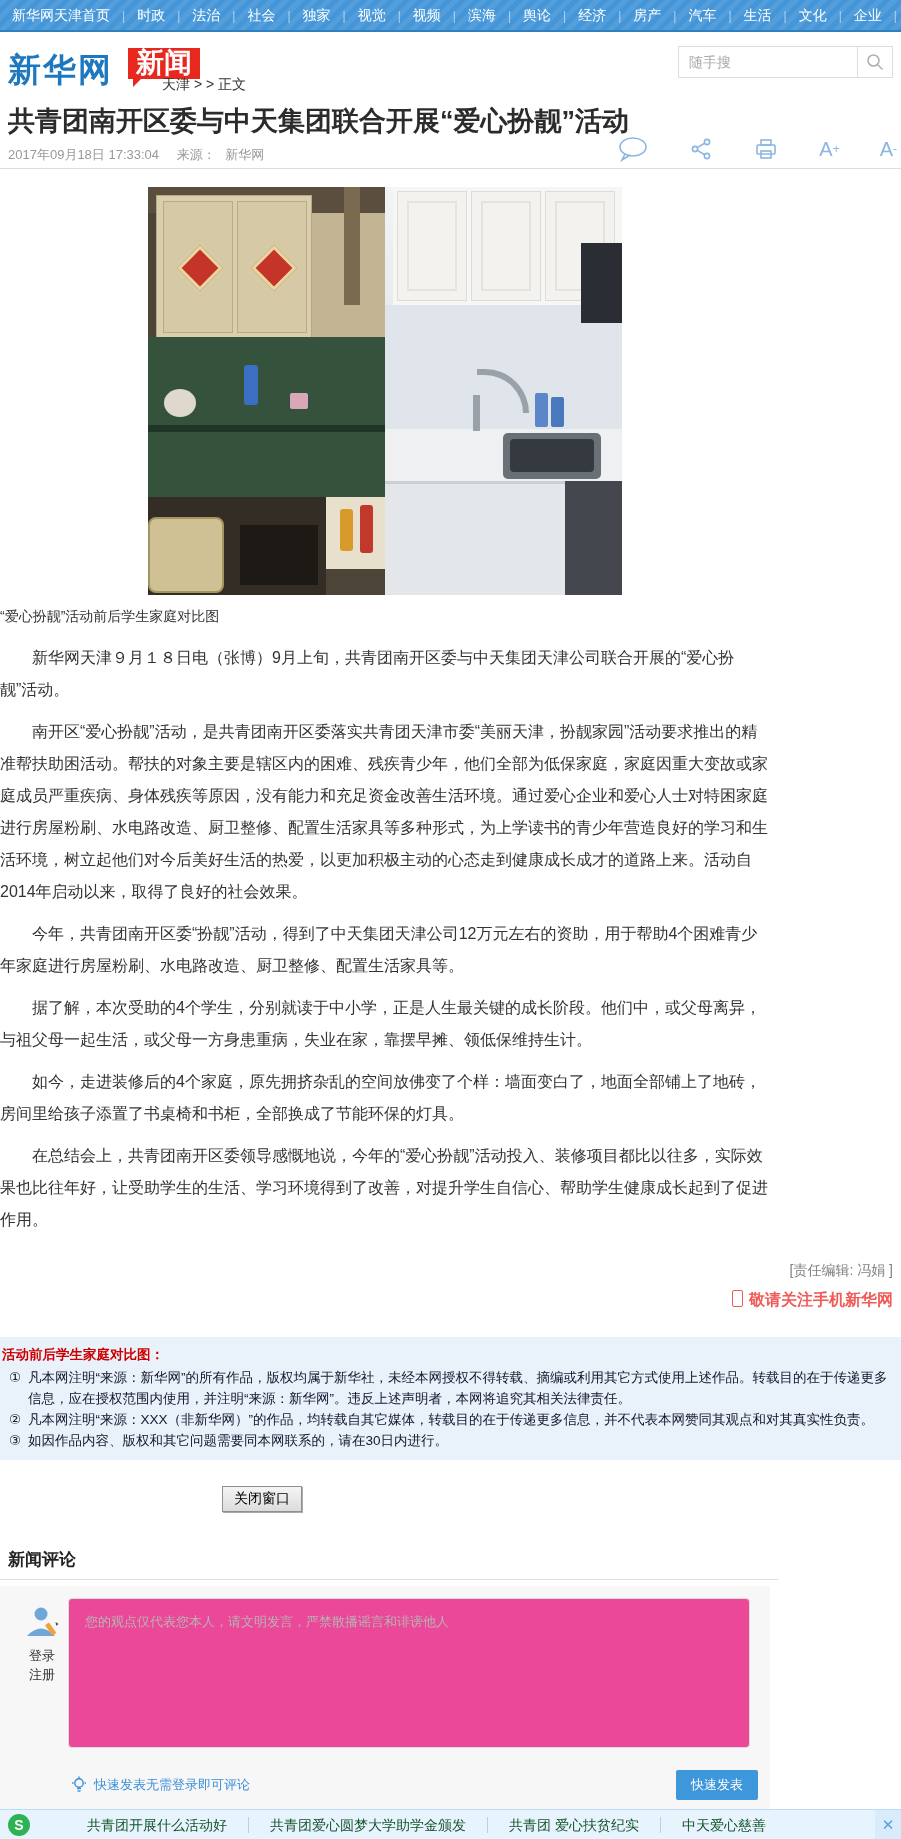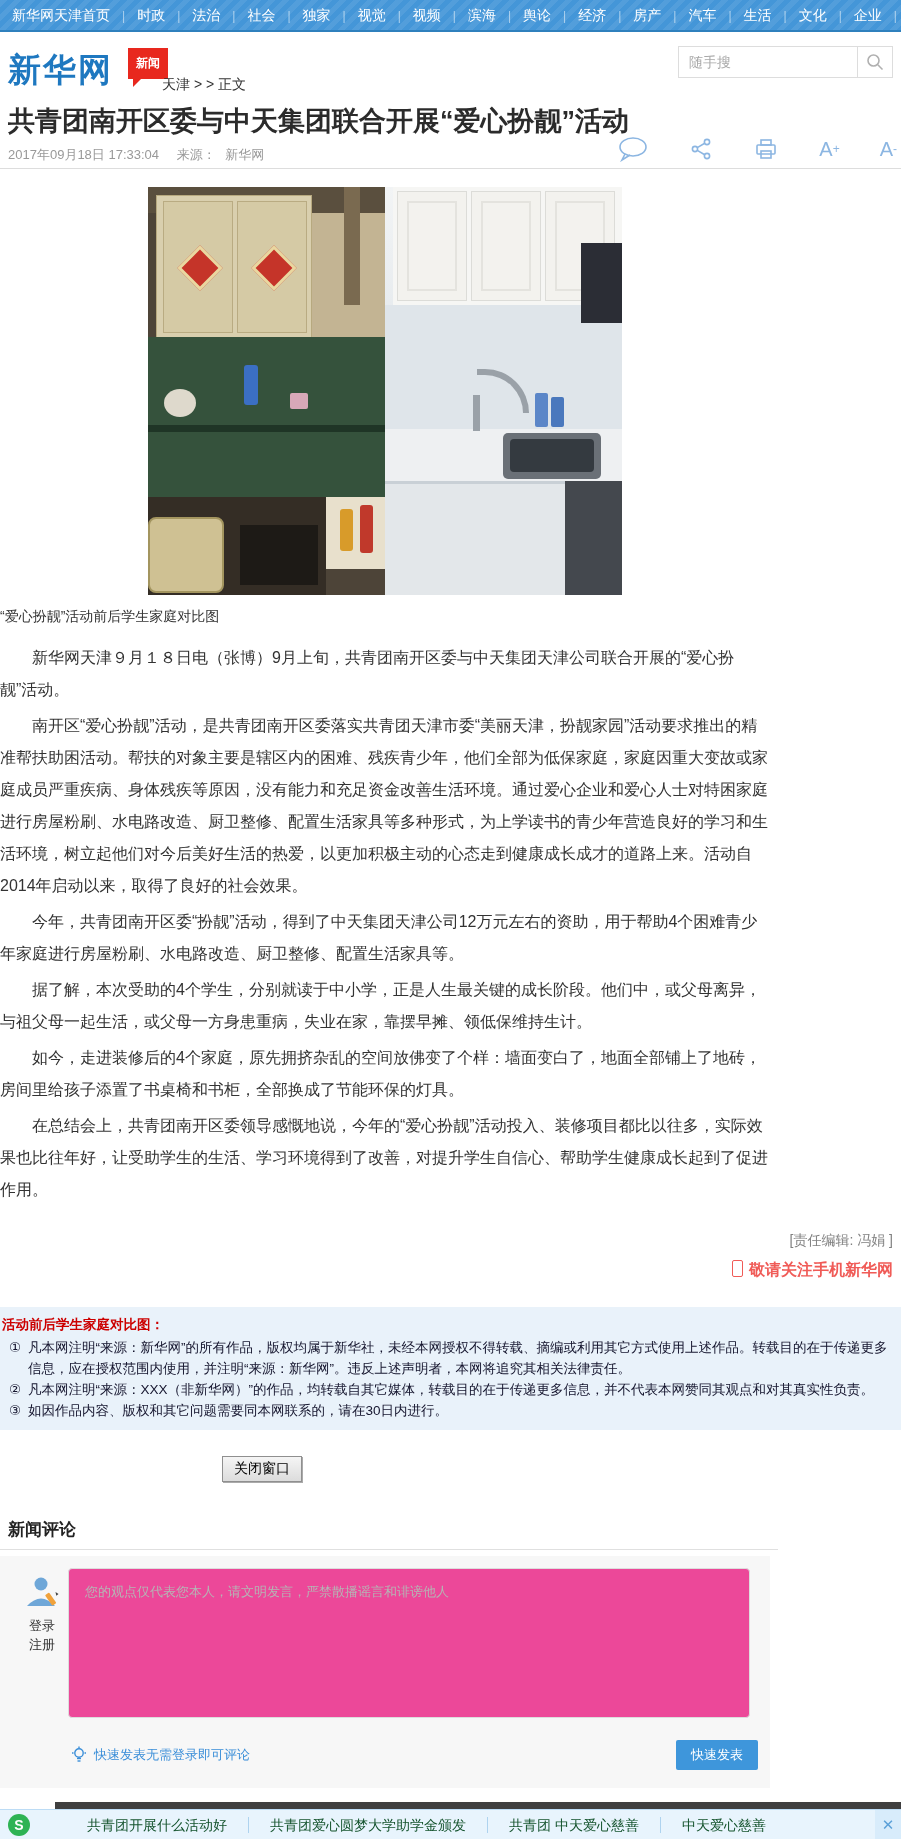--- a/index.html
+++ b/index.html
@@ -15,21 +15,21 @@
     border-bottom:2px solid #2f80bd;white-space:nowrap;
   }
   .topnav .nitem{color:#fff;cursor:pointer;padding:0 12px;}
   .topnav .nitem:first-child{padding-left:2px;}
   .topnav .nsep{color:rgba(255,255,255,.55);font-size:12px;}
   
   .header{position:relative;height:66px;background:#fff;}
   .logo{position:absolute;left:8px;top:16px;font-size:33px;font-weight:bold;color:#1e78c0;letter-spacing:2px;}
   .logo-badge{
     position:absolute;left:128px;top:16px;background:#e8281e;color:#fff;
-    font-size:12px;font-weight:bold;padding:4px 8px 5px;line-height:22px;
+    font-size:28px;font-weight:bold;padding:4px 8px 5px;line-height:22px;
   }
   .logo-badge::after{
     content:"";position:absolute;left:5px;bottom:-8px;
     border:5px solid transparent;border-top-color:#e8281e;border-left-color:#e8281e;
   }
   .breadcrumb{position:absolute;left:162px;top:44px;font-size:14px;color:#333;}
   .searchbox{
     position:absolute;right:8px;top:14px;width:215px;height:32px;
     border:1px solid #ddd;display:flex;background:#fff;box-sizing:border-box;
   }
@@ -81,21 +81,21 @@
   .r-faucet-body{left:88px;top:208px;width:7px;height:36px;background:#9aa1a8;}
   .r-sink{left:118px;top:246px;width:98px;height:46px;background:#6a7077;border-radius:5px;}
   .r-sink::after{content:"";position:absolute;left:7px;top:6px;right:7px;bottom:7px;background:#343a40;border-radius:4px;}
   .r-blue1{left:150px;top:206px;width:13px;height:34px;background:#5b86c8;border-radius:2px;}
   .r-blue2{left:166px;top:210px;width:13px;height:30px;background:#4a78bd;border-radius:2px;}
   .r-under{left:0;top:294px;width:180px;height:114px;background:#e3e7ea;border-top:3px solid #c9d0d6;}
   .r-floor{left:180px;top:294px;width:57px;height:114px;background:#44484e;}
   
   .caption{width:770px;margin-top:13px;font-size:14px;color:#333;}
   .article-body{width:770px;margin-top:16px;font-size:16px;line-height:32px;color:#333;}
-  .article-body p{margin:4px 0;text-indent:2em;}
+  .article-body p{margin:10px 0;text-indent:2em;}
   .editor-line{width:893px;text-align:right;margin-top:26px;font-size:14px;color:#808080;}
   .mobile-line{width:893px;text-align:right;margin-top:10px;font-size:16px;font-weight:bold;color:#f05b57;}
   .phone-icon{display:inline-block;width:9px;height:15px;border:1px solid #f05b57;border-radius:2px;margin-right:6px;vertical-align:-2px;}
   
   .disclaimer{margin-top:26px;background:#e9f2fa;padding:7px 8px 9px 2px;font-size:13.5px;line-height:21px;color:#14142d;}
   .disc-title{color:#c00;font-weight:bold;margin-bottom:2px;}
   .disc-item{display:flex;}
   .disc-item .num{flex:none;width:26px;text-align:center;}
   .disc-item .txt{flex:1;}
   
@@ -323,20 +323,20 @@
   
   
 </div>
 
 
 <div class="adbar">
   <div class="sogou">S</div>
   <div class="adlinks">
     <span class="adlink">共青团开展什么活动好</span>
     <span class="adlink">共青团爱心圆梦大学助学金颁发</span>
-    <span class="adlink">共青团 中天爱心慈善</span>
+    <span class="adlink">共青团 爱心扶贫纪实</span>
     <span class="adlink">中天爱心慈善</span>
   </div>
   <div class="ad-close">✕</div>
 </div>
 
 
 
 
 </body></html>

